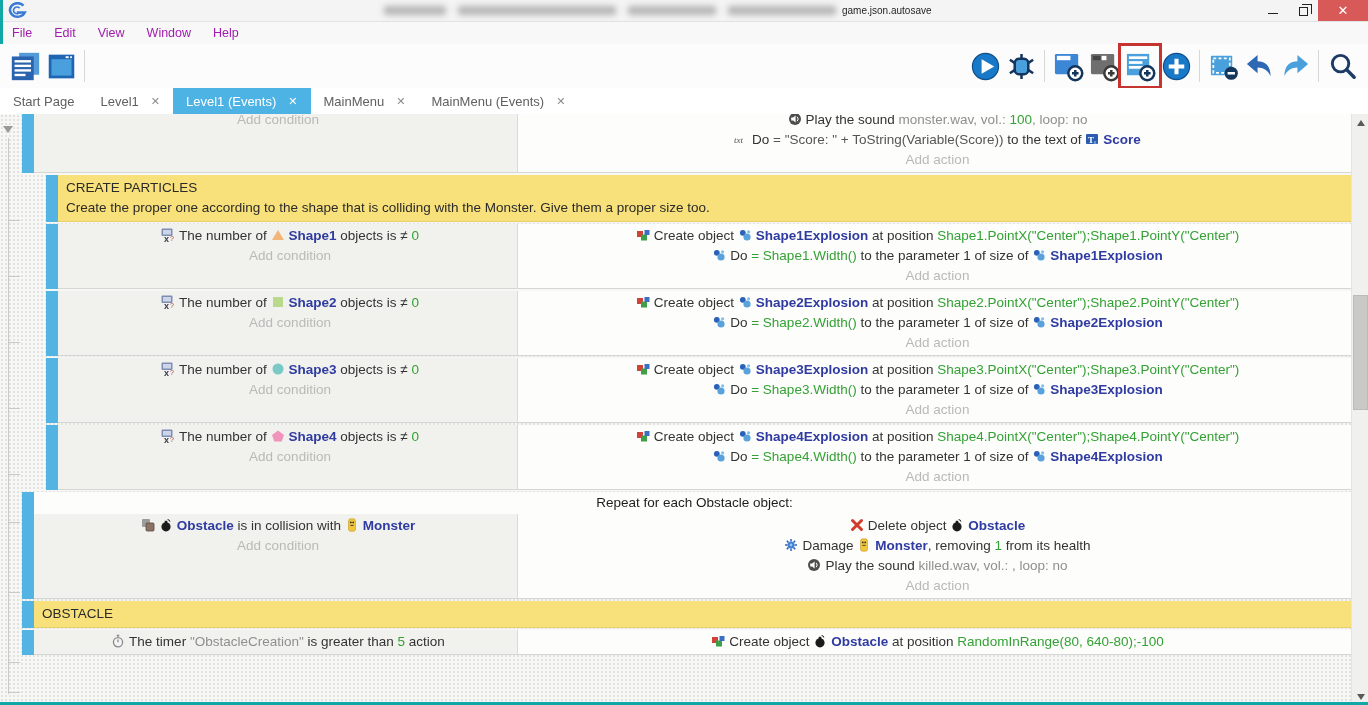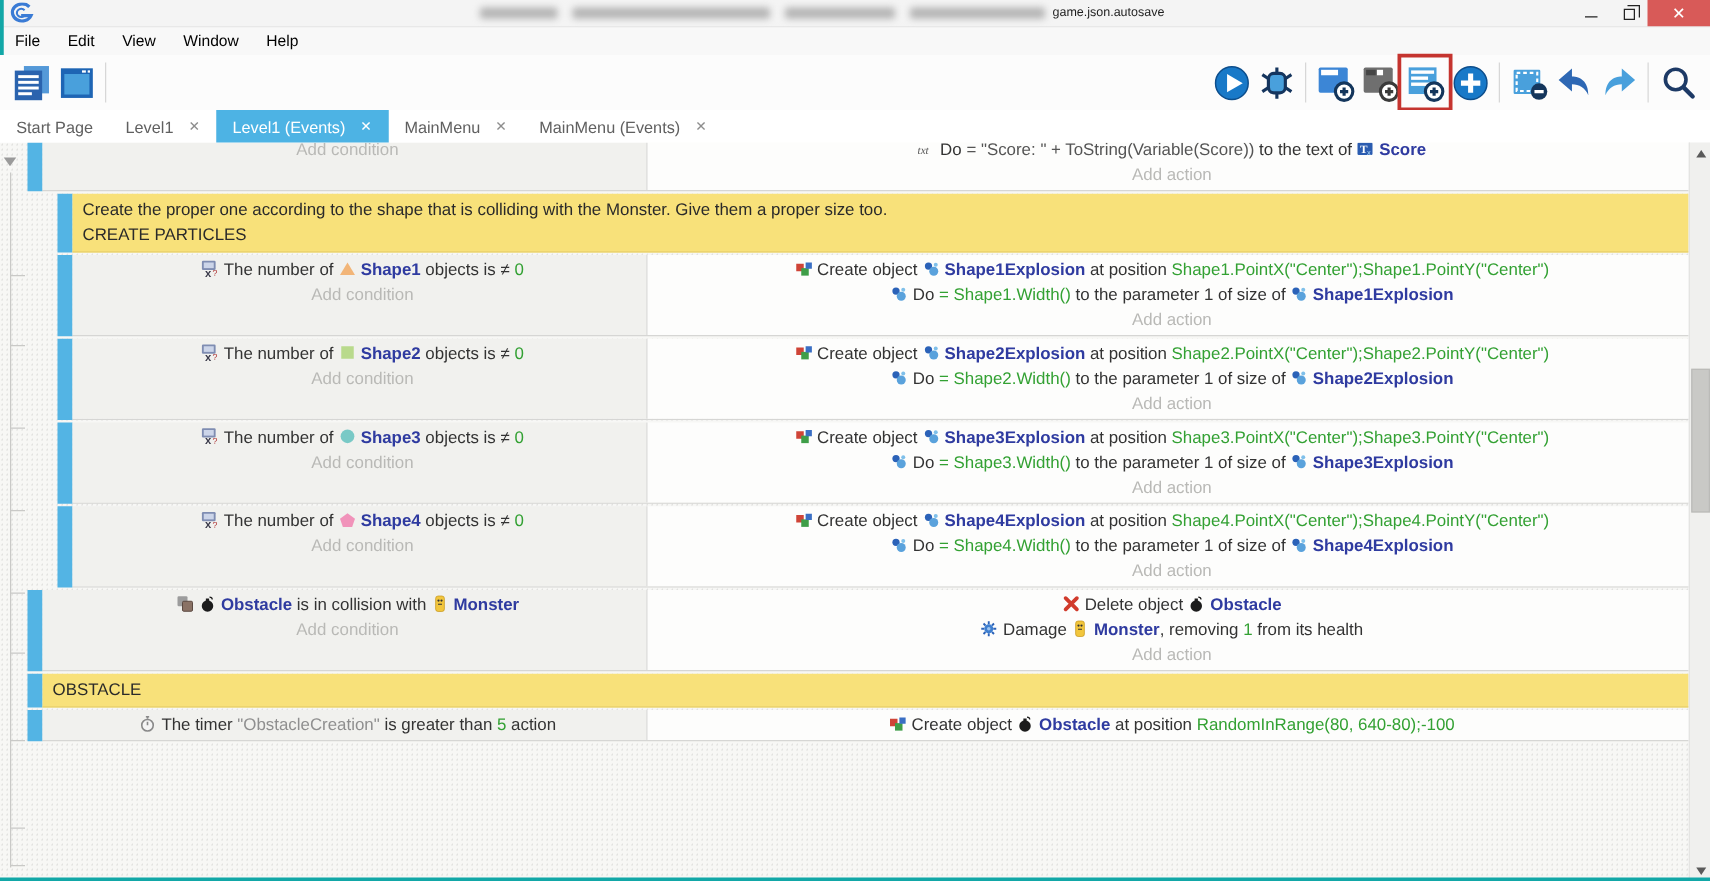--- a/index.html
+++ b/index.html
@@ -13,21 +13,21 @@
 .title-blur{display:flex;gap:12px;margin-left:355px;filter:blur(3px);align-items:center;}
 .title-blur i{display:block;height:9px;background:#b4b4b4;border-radius:2px;}
 .title-text{font-size:10px;color:#1f1f1f;margin-left:6px;white-space:nowrap;}
 .win-controls{margin-left:auto;display:flex;height:100%;align-items:stretch;}
 .win-btn{width:30px;display:flex;align-items:center;justify-content:center;color:#222;}
 .min-glyph{display:block;width:10px;height:1px;background:#222;margin-top:6px;}
 .restore-glyph{display:block;width:9px;height:9px;border:1px solid #222;position:relative;background:#f4f4f4;margin-top:2px;}
 .restore-glyph:before{content:"";position:absolute;left:2px;top:-4px;width:9px;height:9px;border:1px solid #222;border-left:none;border-bottom:none;}
 .win-close{width:50px;background:#d85a58;color:#fff;font-size:13px;}
 
-.menubar{position:absolute;top:22px;left:0;right:0;height:22px;background:#f8f8f8;display:flex;align-items:center;padding-left:8px;font-size:12.5px;color:#000000;z-index:10;}
+.menubar{position:absolute;top:22px;left:0;right:0;height:22px;background:#f8f8f8;display:flex;align-items:center;padding-left:8px;font-size:12.5px;color:#a21caf;z-index:10;}
 .menu-item{padding:0 10px 0 4px;margin-right:8px;}
 
 .toolbar{position:absolute;top:44px;left:0;right:0;height:44px;background:#fcfcfc;display:flex;align-items:center;z-index:10;}
 .tb-left{display:flex;align-items:center;padding-left:7px;}
 .tb-right{margin-left:auto;display:flex;align-items:center;margin-right:8px;}
 .tool-btn{width:36px;height:38px;display:flex;align-items:center;justify-content:center;position:relative;}
 .tool-btn svg{width:31px;height:31px;}
 .tool-btn.hl{outline:3px solid #c5342f;outline-offset:1px;}
 .tb-sep{width:1px;height:32px;background:#d7d7d7;margin:0 5px;}
 
@@ -260,36 +260,41 @@
   <div class="events-list">
       <div class="event-row indent-1 clip-top">
         <div class="ebar"></div>
         <div class="ewrap">
           <div class="ebody">
             <div class="cond">
               <div class="evt-line placeholder">Add condition</div>
             </div>
             <div class="act">
               <div class="evt-line"><span class="mini-icon"><svg viewBox="0 0 14 14">
+                    <circle cx="7" cy="7" r="6" fill="#4d4d4d"></circle>
+                    <polygon points="3.2,5.4 5.2,5.4 7.6,3.4 7.6,10.6 5.2,8.6 3.2,8.6" fill="#fff"></polygon>
+                    <path d="M9.2 4.8 A3.2 3.2 0 0 1 9.2 9.2" stroke="#fff" stroke-width="1" fill="none"></path>
+                  </svg></span><span class="c-tx">Play the sound </span><span class="c-pg">monster.wav, vol.: </span><span class="c-gr">100</span><span class="c-pg">, loop: no</span></div>
+              <div class="evt-line"><span class="mini-icon"><svg viewBox="0 0 14 14">
                     <text x="0" y="11" font-size="9" font-style="italic" fill="#555" font-family="serif">txt</text>
                   </svg></span><span class="c-tx">Do </span><span class="c-expr">= "Score: " + ToString(Variable(Score))</span><span class="c-tx"> to the text of </span><span class="mini-icon"><svg viewBox="0 0 14 14">
                     <rect x="1" y="2" width="12" height="10" rx="1" fill="#2b5cb0"></rect>
                     <text x="3" y="10.5" font-size="9" font-weight="bold" fill="#fff" font-family="serif">T</text>
                     <text x="8.6" y="12" font-size="6" fill="#a8d4f5">x</text>
                   </svg></span><span class="c-obj">Score</span></div>
               <div class="evt-line placeholder">Add action</div>
             </div>
           </div>
         </div>
       </div>
       <div class="event-row indent-2">
         <div class="ebar"></div>
         <div class="comment">
+          <div>CREATE PARTICLES</div>
           <div>Create the proper one according to the shape that is colliding with the Monster. Give them a proper size too.</div>
-          <div>CREATE PARTICLES</div>
         </div>
       </div>
       <div class="event-row indent-2">
         <div class="ebar"></div>
         <div class="ewrap">
           <div class="ebody">
             <div class="cond">
               <div class="evt-line"><span class="mini-icon"><svg viewBox="0 0 14 14">
                     <rect x="0.5" y="0.5" width="11" height="7.5" rx="1" fill="#7f8db2"></rect>
                     <rect x="2" y="2" width="8" height="4.5" fill="#ccd5e9"></rect>
@@ -437,20 +442,21 @@
                     <circle cx="10.6" cy="3.8" r="1.6" fill="#7fc0ea"></circle>
                   </svg></span><span class="c-obj">Shape4Explosion</span></div>
               <div class="evt-line placeholder">Add action</div>
             </div>
           </div>
         </div>
       </div>
       <div class="event-row indent-1">
         <div class="ebar"></div>
         <div class="ewrap">
+          <div class="foreach-head">Repeat for each Obstacle object:</div>
           <div class="ebody">
             <div class="cond">
               <div class="evt-line"><span class="mini-icon"><svg viewBox="0 0 14 14">
                     <rect x="1" y="1" width="8" height="8" rx="1" fill="#9c9c9c"></rect>
                     <rect x="5" y="5" width="8" height="8" rx="1" fill="#8a7265" stroke="#5c4a42" stroke-width="0.8"></rect>
                   </svg></span><span class="mini-icon"><svg viewBox="0 0 14 14">
                     <circle cx="7" cy="8.8" r="4.6" fill="#1c1c1c"></circle>
                     <rect x="5.7" y="2.8" width="2.6" height="3" fill="#1c1c1c"></rect>
                     <path d="M8.6 1.6 q2.2 0 2.2 2" stroke="#1c1c1c" stroke-width="1" fill="none"></path>
                   </svg></span><span class="c-obj">Obstacle</span><span class="c-tx"> is in collision with </span><span class="mini-icon"><svg viewBox="0 0 14 14">
@@ -474,20 +480,25 @@
                       <path d="M7 1 V3.4 M7 10.6 V13 M1 7 H3.4 M10.6 7 H13 M2.8 2.8 L4.4 4.4 M9.6 9.6 L11.2 11.2 M11.2 2.8 L9.6 4.4 M2.8 11.2 L4.4 9.6"></path>
                     </g>
                     <circle cx="7" cy="7" r="3.6" fill="#3f7fd0"></circle>
                     <circle cx="7" cy="7" r="1.4" fill="#9cc4ef"></circle>
                   </svg></span><span class="c-tx">Damage </span><span class="mini-icon"><svg viewBox="0 0 14 14">
                     <rect x="3.5" y="0.8" width="7" height="12.4" rx="2" fill="#f2c63c" stroke="#c89a20" stroke-width="0.6"></rect>
                     <circle cx="5.8" cy="4.4" r="0.9" fill="#333"></circle>
                     <circle cx="8.2" cy="4.4" r="0.9" fill="#333"></circle>
                     <path d="M5.4 7.4 h3.2" stroke="#333" stroke-width="0.9"></path>
                   </svg></span><span class="c-obj">Monster</span><span class="c-tx">, removing </span><span class="c-gr">1</span><span class="c-tx"> from its health</span></div>
+              <div class="evt-line"><span class="mini-icon"><svg viewBox="0 0 14 14">
+                    <circle cx="7" cy="7" r="6" fill="#4d4d4d"></circle>
+                    <polygon points="3.2,5.4 5.2,5.4 7.6,3.4 7.6,10.6 5.2,8.6 3.2,8.6" fill="#fff"></polygon>
+                    <path d="M9.2 4.8 A3.2 3.2 0 0 1 9.2 9.2" stroke="#fff" stroke-width="1" fill="none"></path>
+                  </svg></span><span class="c-tx">Play the sound </span><span class="c-pg">killed.wav, vol.: , loop: no</span></div>
               <div class="evt-line placeholder">Add action</div>
             </div>
           </div>
         </div>
       </div>
       <div class="event-row indent-1">
         <div class="ebar"></div>
         <div class="comment">
           <div>OBSTACLE</div>
         </div>

